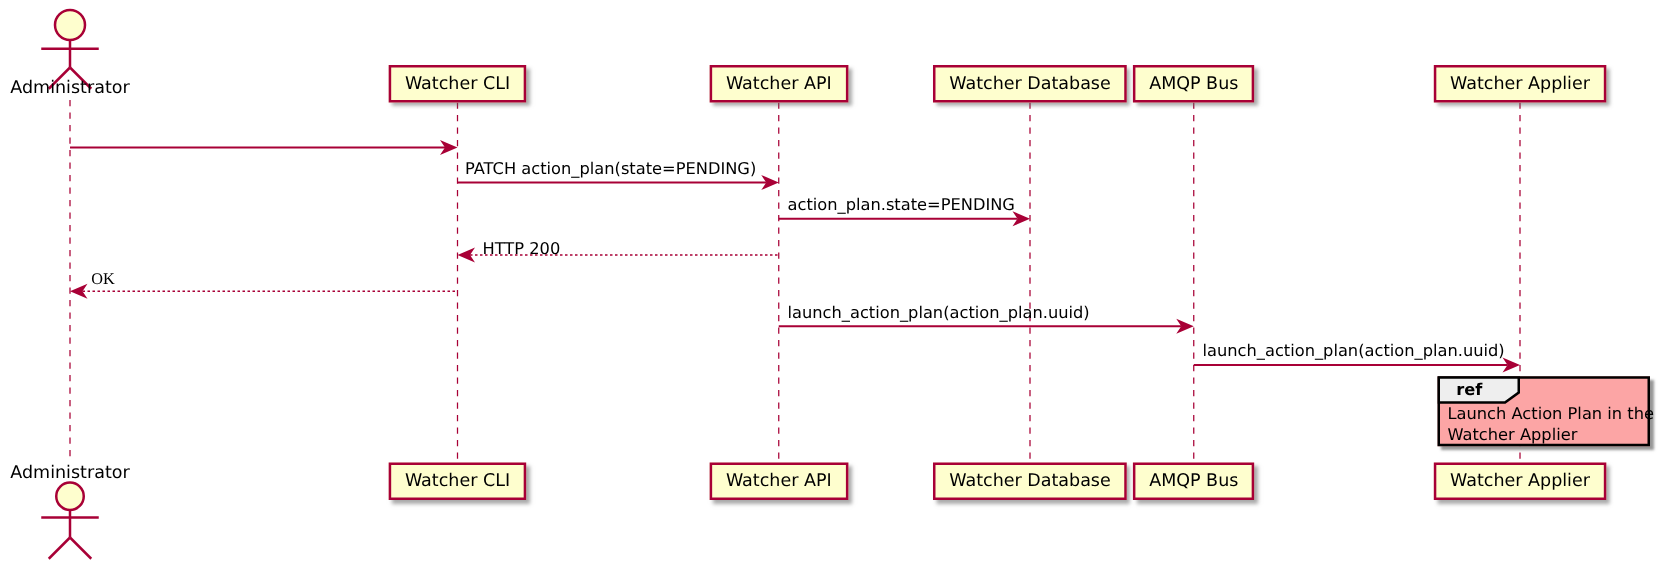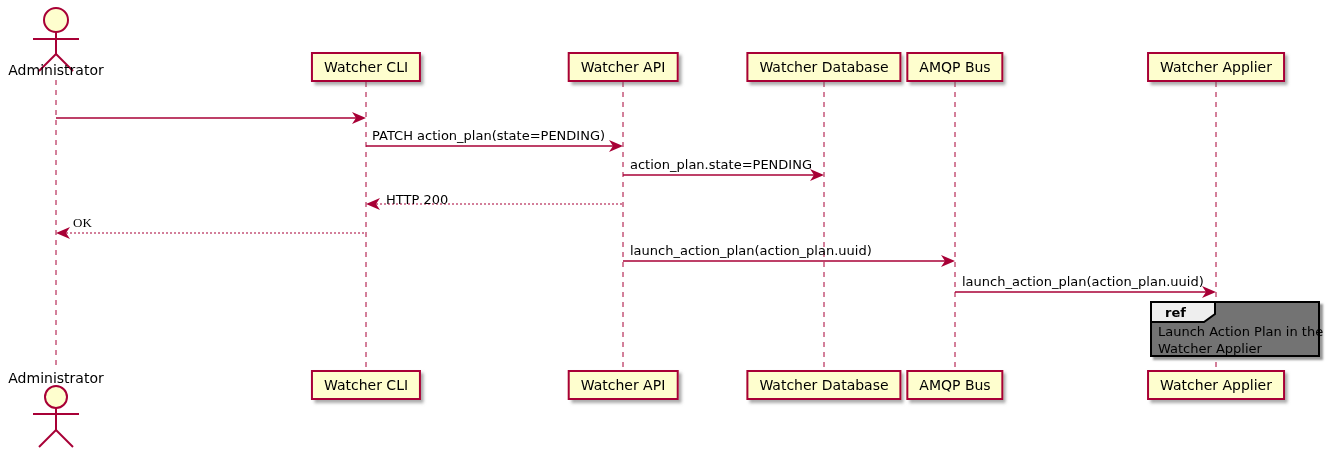--- a/index.html
+++ b/index.html
@@ -15,21 +15,21 @@
     background:var(--box-fill); border:2px solid var(--box-border);
     height:30px; line-height:26px; padding:0 11px; font-size:14px; color:var(--text-color);
     white-space:nowrap; box-shadow:3px 3px 3px rgba(100,100,100,0.55); text-align:center;
   }
   .actor-label {
     position:absolute; transform:translateX(-50%); font-size:14px; color:var(--text-color); white-space:nowrap;
   }
   .msg { position:absolute; font-size:13px; color:var(--text-color); white-space:nowrap; }
   .refbox {
     position:absolute; left:1150px; top:301px; width:170px; height:56px;
-    border:2px solid var(--ref-border); background:#737373; box-shadow:3px 3px 2px rgba(80,80,80,0.6);
+    border:2px solid var(--ref-border); background:#fca5a5; box-shadow:3px 3px 2px rgba(80,80,80,0.6);
   }
   .ref-header-svg { position:absolute; left:-2px; top:-2px; }
   .ref-keyword { position:absolute; left:13px; top:2px; font-weight:bold; font-size:13px; color:var(--text-color); }
   .ref-text { position:absolute; left:6px; top:20px; font-size:13px; line-height:17px; color:var(--text-color); white-space:nowrap; }
 </style>
 </head>
 <body>
 
 <div class="canvas">
 

